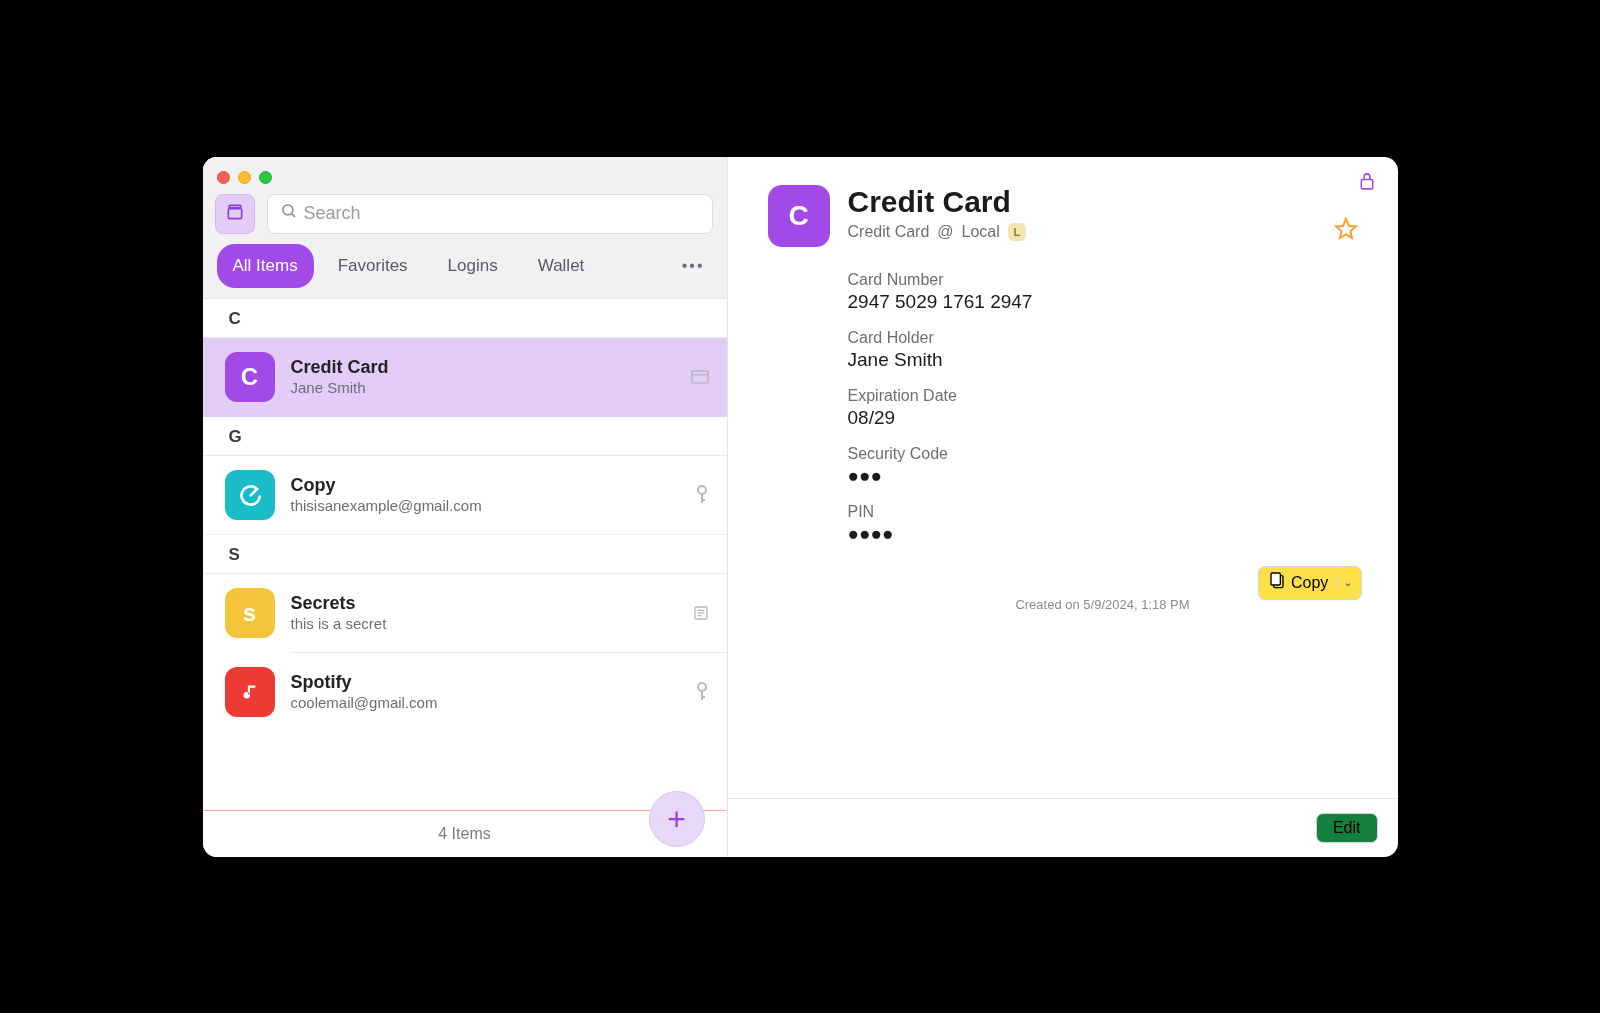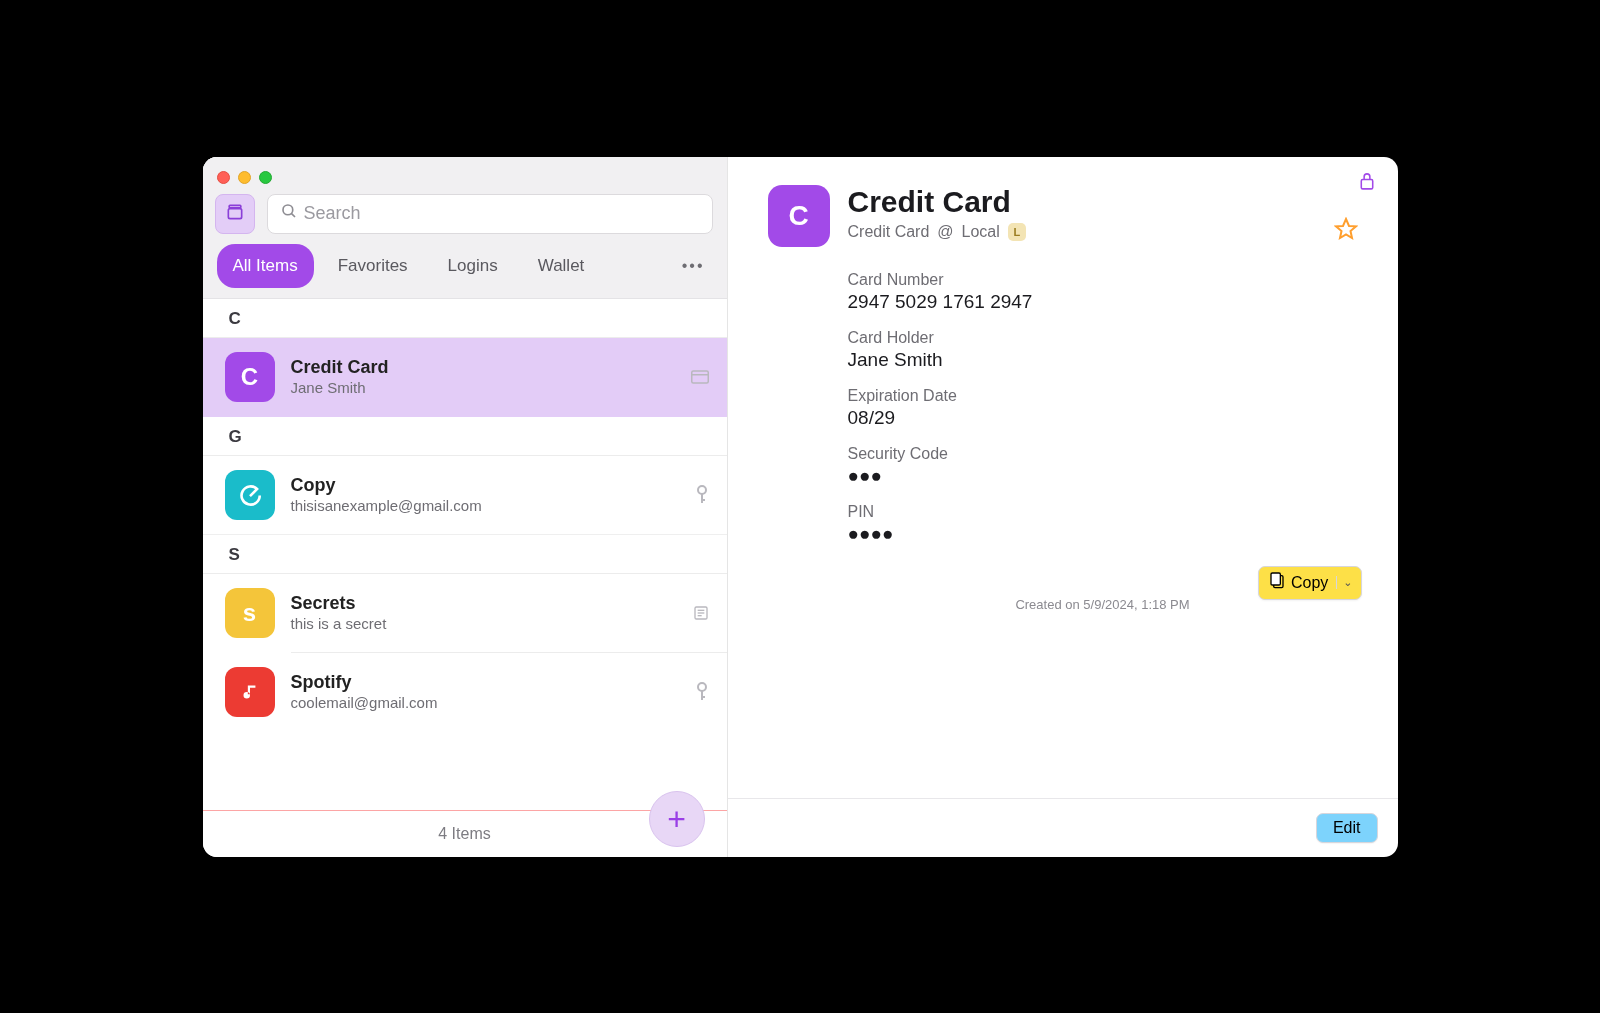--- a/index.html
+++ b/index.html
@@ -238,21 +238,21 @@
     font-size:13px;
     padding-top: 36px;
   }
   .detail-footer {
     border-top:1px solid #e8e7ea;
     padding: 14px 20px;
     display:flex;
     justify-content:flex-end;
   }
   .edit-btn {
-    background:#7dd3fc;border:1px solid #d7d6dc;border-radius:7px;
+    background:#15803d;border:1px solid #d7d6dc;border-radius:7px;
     padding:5px 16px;font-size:16px;cursor:pointer;
     box-shadow: 0 1px 1px rgba(0,0,0,0.04);
   }
 </style>
 </head>
 <body>
 
 <div class="window">
 
   <div class="sidebar">

